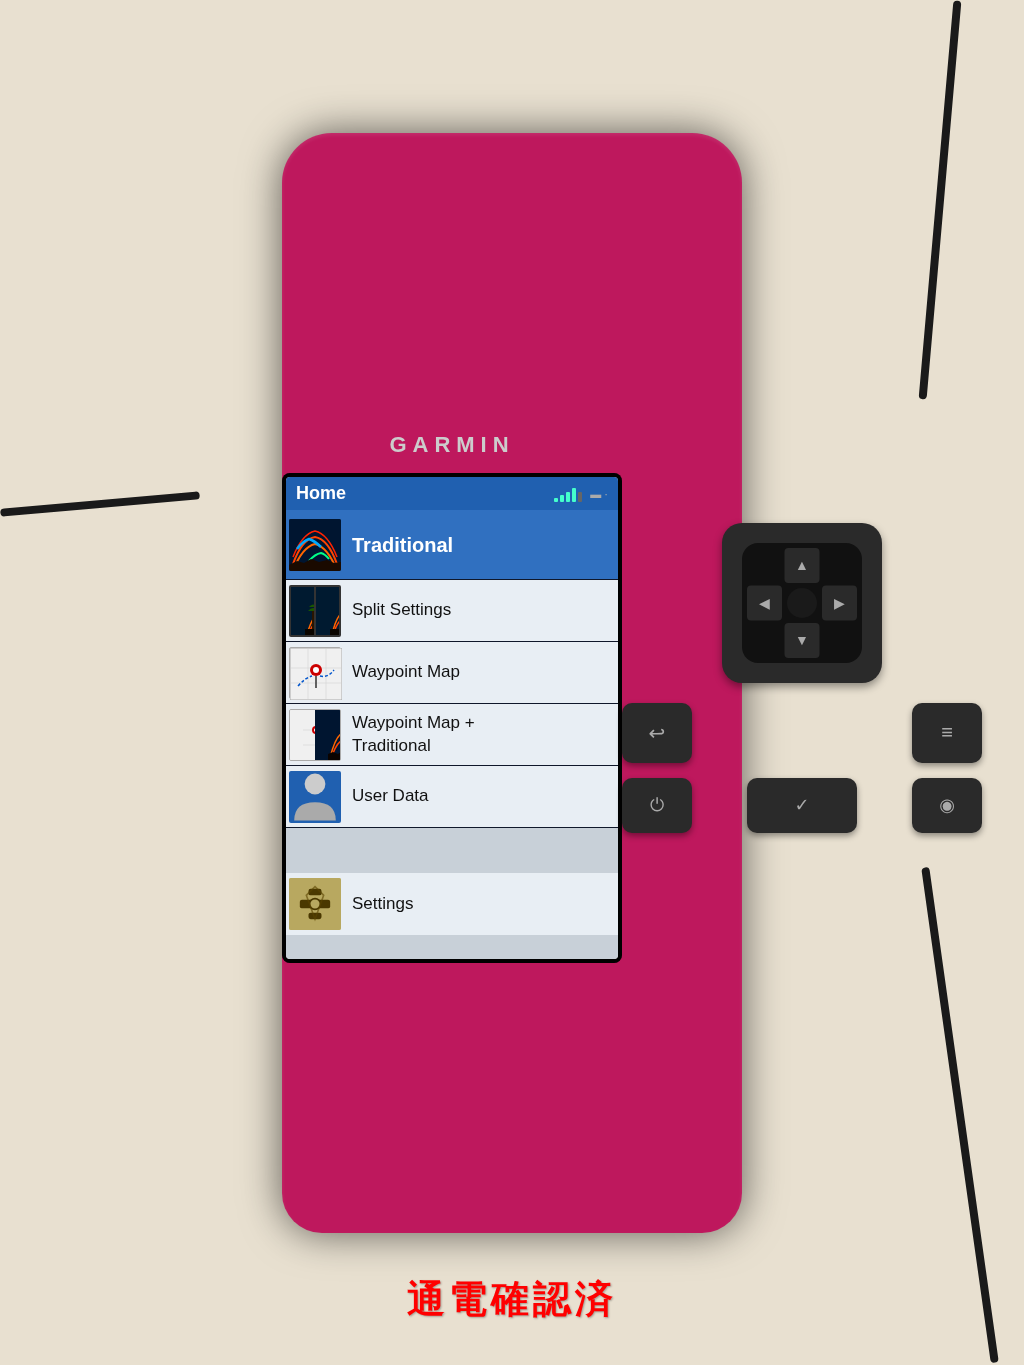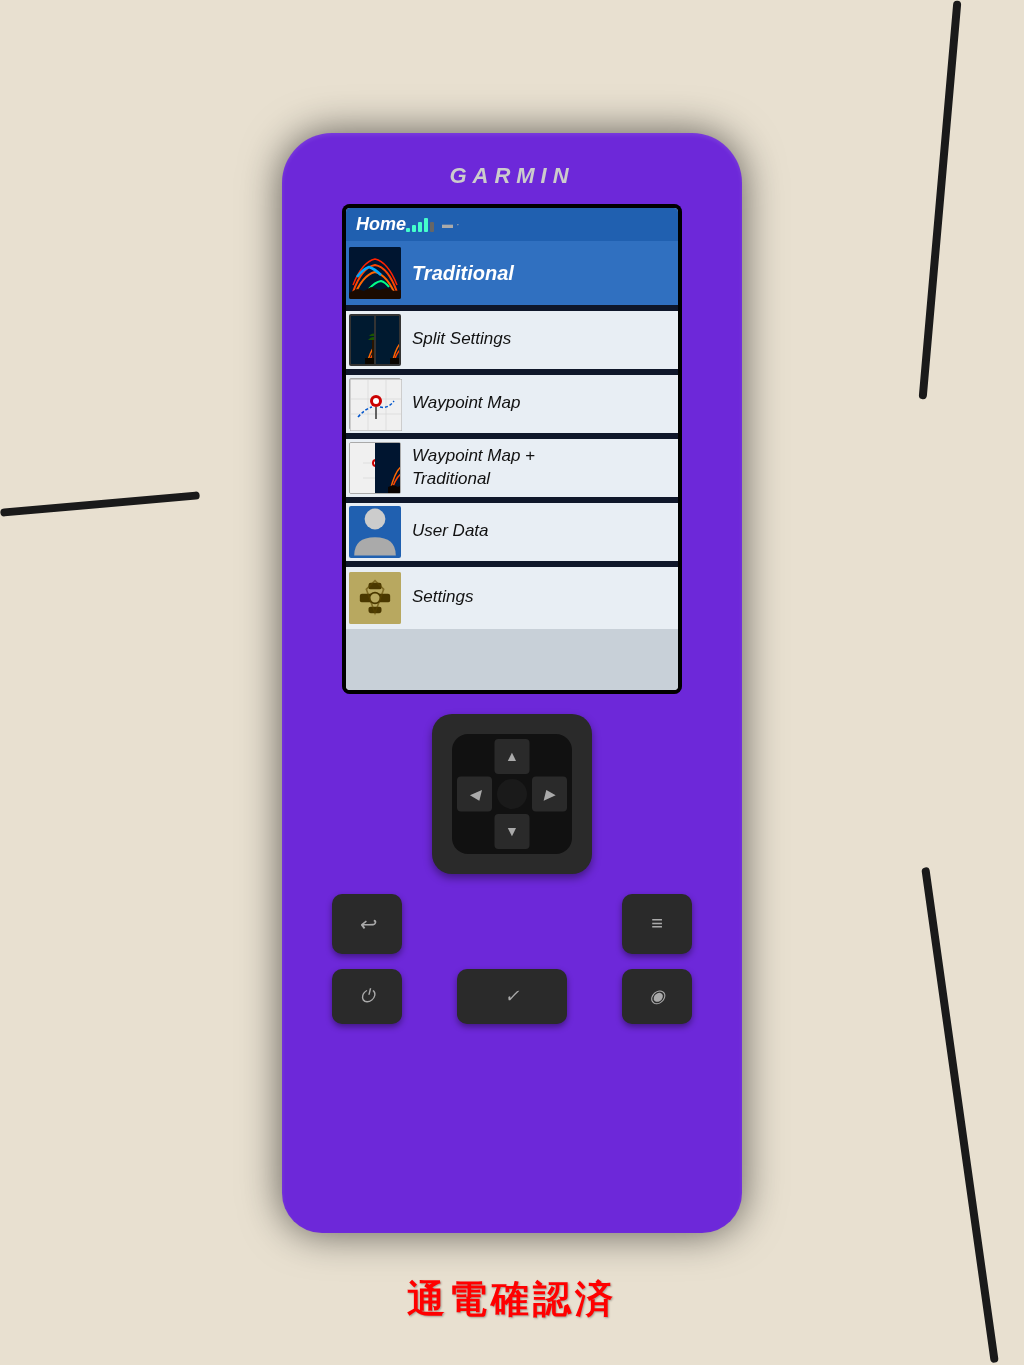--- a/index.html
+++ b/index.html
@@ -45,27 +45,26 @@
       background: #1a1a1a;
       border-radius: 4px;
       transform: rotate(-5deg);
     }
 
     
     .device {
       position: relative;
       width: 460px;
       height: 1100px;
-      background: #6d28d9;
+      background: #be185d;
       border-radius: 50px 50px 40px 40px;
       display: flex;
-      flex-direction: column;
+      flex-direction: row;
       align-items: center;
       box-shadow: 0 0 40px rgba(0,0,0,0.6), inset 0 2px 4px rgba(255,255,255,0.1);
-      font-style: italic;
     }
 
     
     .device-top {
       width: 100%;
       display: flex;
       flex-direction: column;
       align-items: center;
       padding-top: 30px;
     }
@@ -100,20 +99,21 @@
       display: flex;
       flex-direction: column;
     }
 
     
     .status-bar {
       background: #2060b0;
       padding: 6px 10px;
       display: flex;
       align-items: center;
+      justify-content: space-between;
       flex-shrink: 0;
     }
     .status-title {
       color: white;
       font-size: 18px;
       font-weight: bold;
     }
     .status-icons {
       display: flex;
       align-items: center;
@@ -140,21 +140,21 @@
     .menu-list {
       display: flex;
       flex-direction: column;
       flex: 1;
       background: #c8d0d8;
     }
 
     .menu-item {
       display: flex;
       align-items: center;
-      border-bottom: 6px solid #0f172a;
+      border-bottom: 1px solid #0f172a;
       min-height: 62px;
       background: #e8eef4;
       cursor: pointer;
     }
     .menu-item:first-child {
       background: #3070c0;
       min-height: 70px;
     }
     .menu-item:first-child .menu-label {
       color: white;
@@ -546,21 +546,21 @@
                 <svg width="36" height="40" viewBox="0 0 36 40">
 
                   <circle cx="18" cy="10" r="8" fill="#cccccc"></circle>
                   <path d="M 2 38 Q 2 24 18 24 Q 34 24 34 38 Z" fill="#aaaaaa"></path>
                 </svg>
               </div>
             </div>
             <span class="menu-label">User Data</span>
           </div>
 
-          <div class="menu-item" style="border-bottom:none;">
+          <div class="menu-item" style="border-bottom:none;margin-top:45px;">
             <div class="menu-icon">
               <div class="icon-settings">
                 <svg width="48" height="48" viewBox="0 0 48 48">
                   <rect width="48" height="48" fill="#b8a860"></rect>
 
                   <rect x="10" y="20" width="28" height="8" rx="2" fill="#4a3800"></rect>
                   <rect x="18" y="10" width="12" height="6" rx="2" fill="#4a3800"></rect>
                   <rect x="18" y="32" width="12" height="6" rx="2" fill="#4a3800"></rect>
                   <circle cx="24" cy="24" r="5" fill="#b8a860" stroke="#4a3800" stroke-width="1.5"></circle>
 

